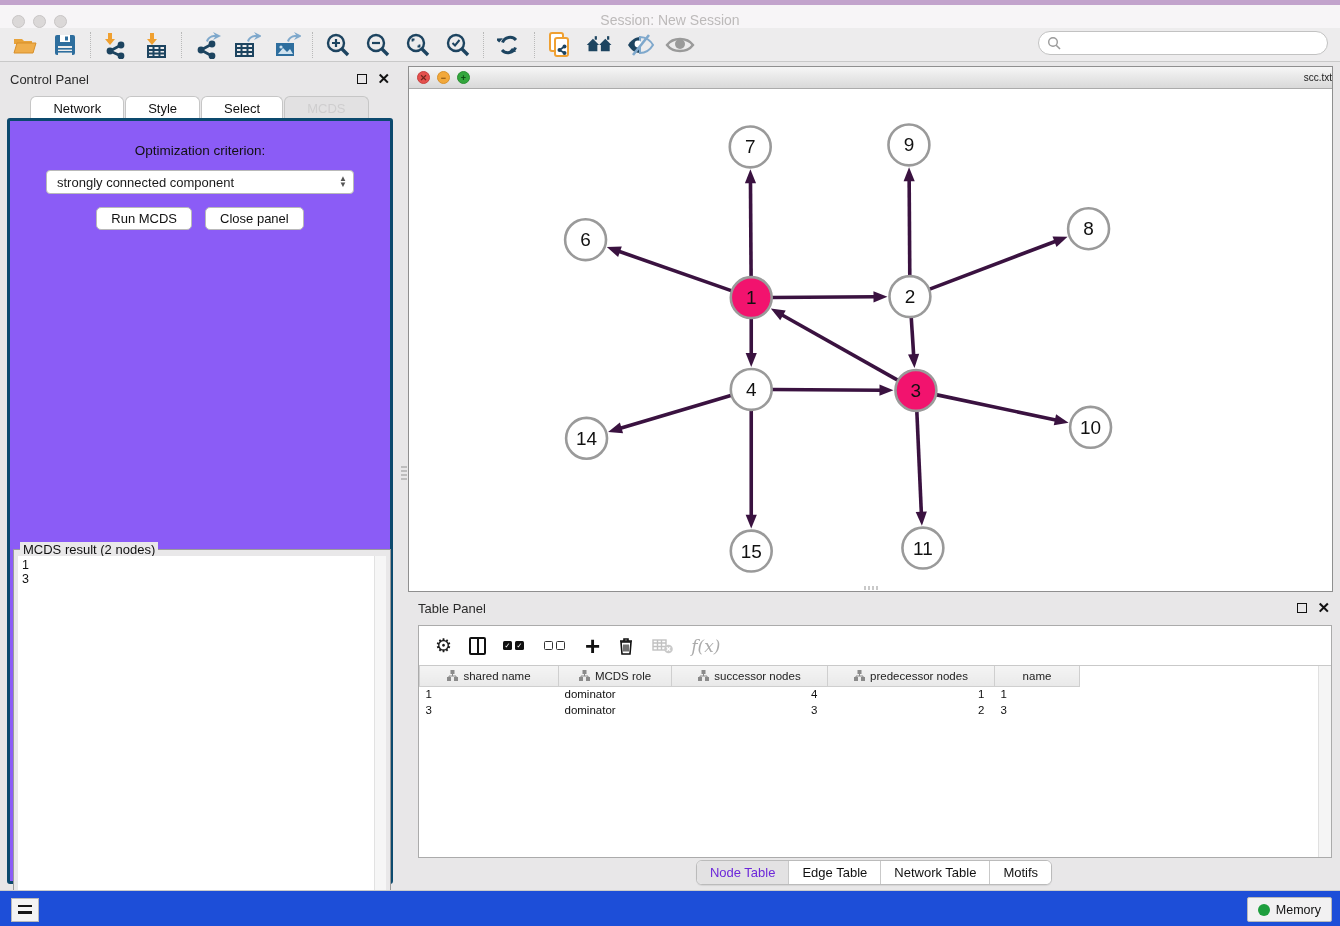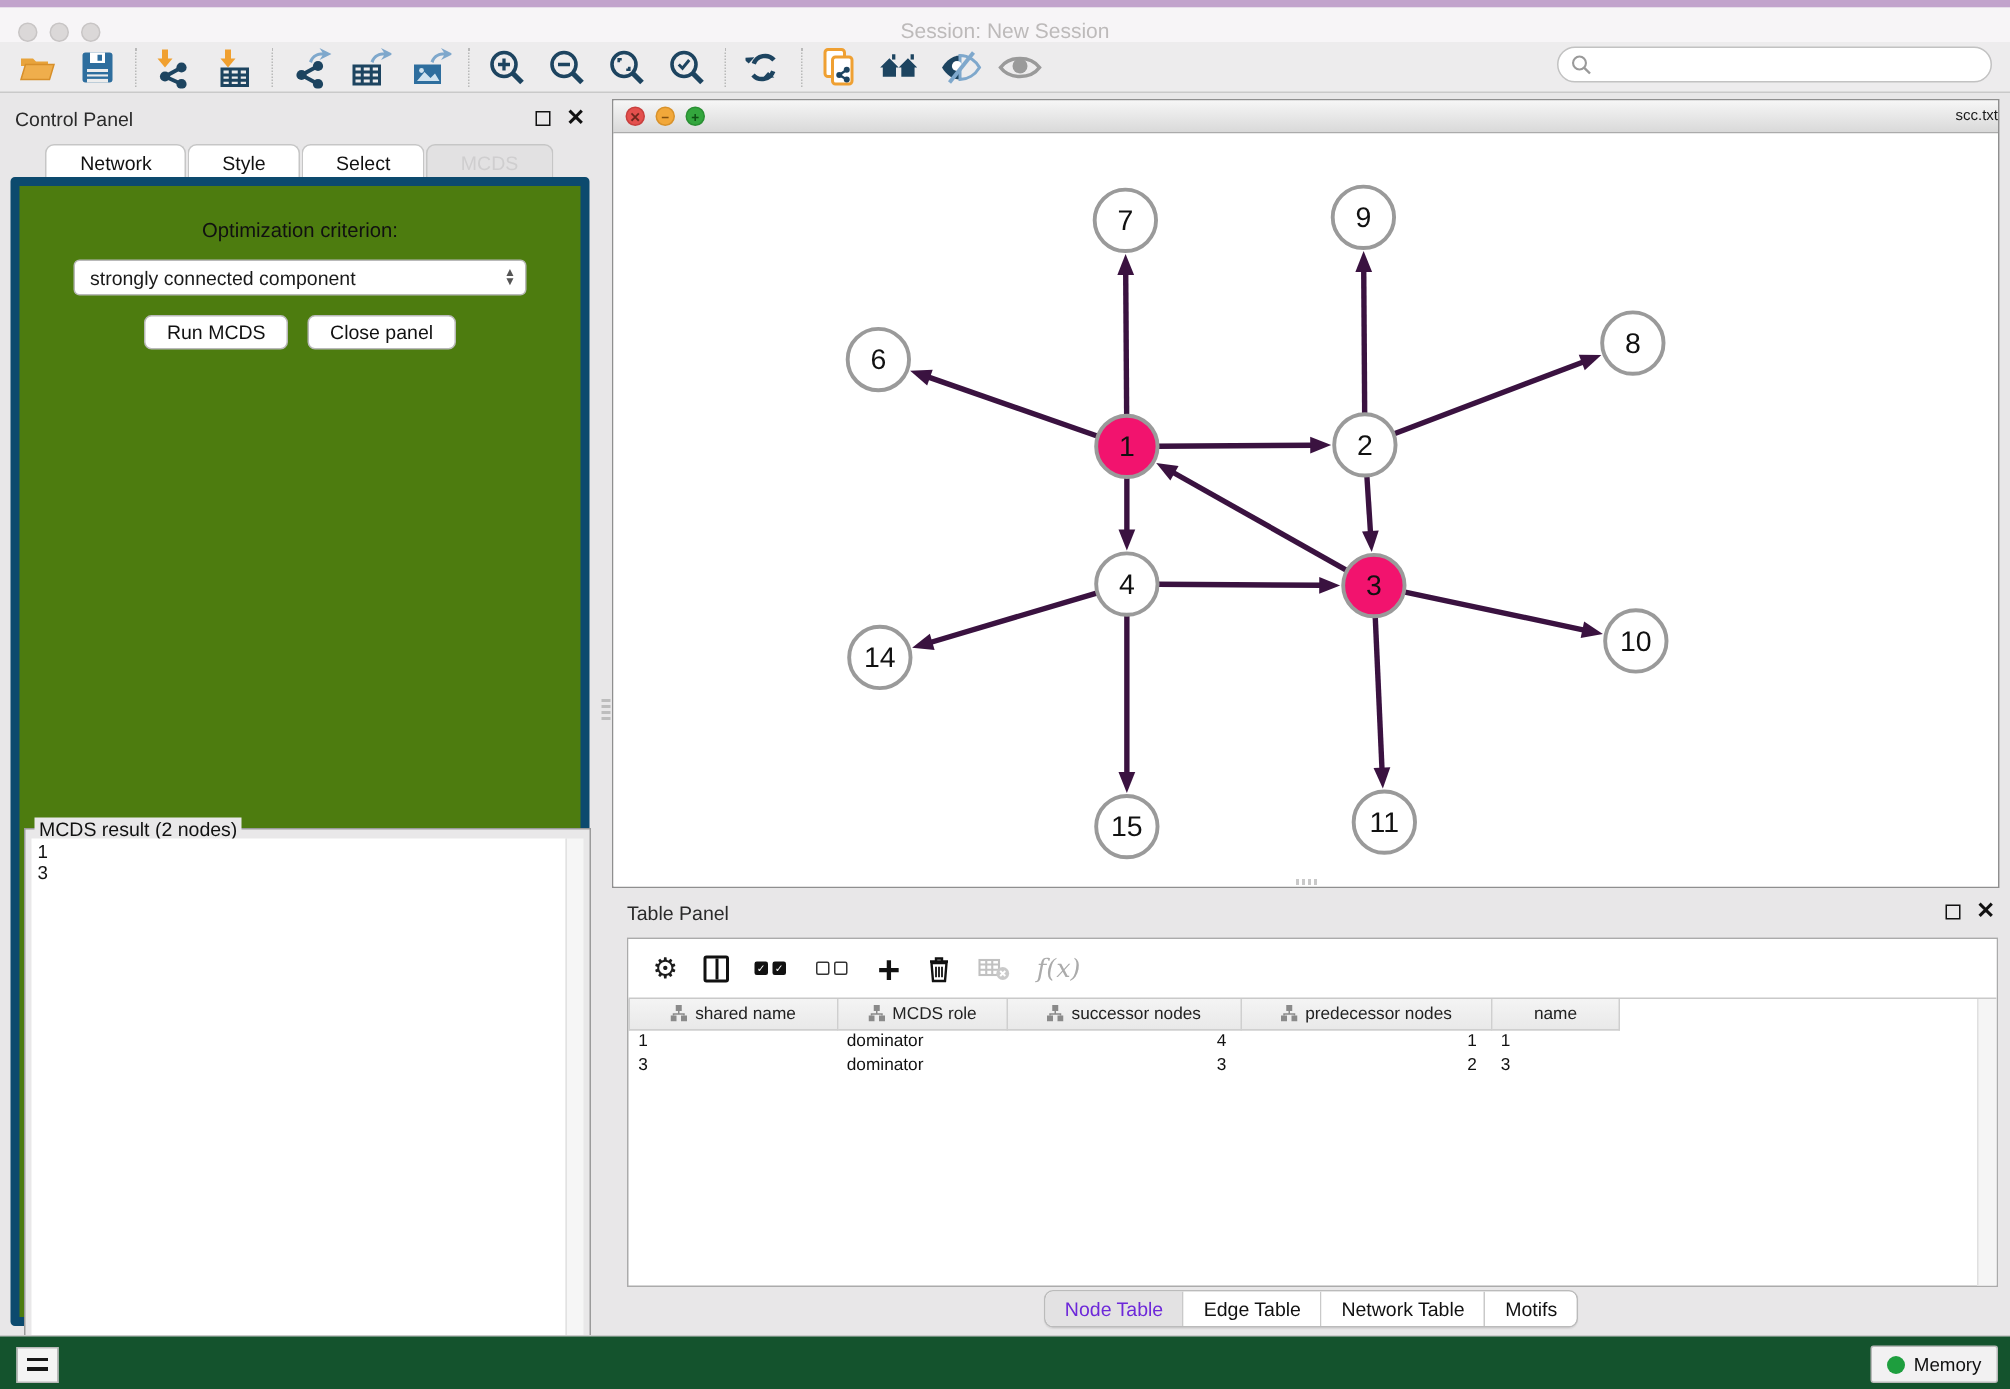--- a/index.html
+++ b/index.html
@@ -22,21 +22,21 @@
   
   .control-panel { position:absolute; left:0; top:66px; width:400px; height:824px; background:#E8E7E8; }
   .panel-head { height:26px; display:flex; align-items:center; padding:0 10px; }
   .panel-title { font-size:13px; color:#2a2a2a; }
   .panel-head-icons { margin-left:auto; display:flex; align-items:center; gap:10px; }
   .float-ico { width:10px; height:10px; border:1.6px solid #111; display:inline-block; }
   .close-ico { font-size:15px; font-weight:bold; color:#111; line-height:10px; }
   .cp-tabs { position:absolute; left:0; top:30px; width:100%; display:flex; justify-content:center; gap:0; }
   .tab { border:1px solid #C6C6C6; border-bottom:none; border-radius:6px 6px 0 0; background:#fff; padding:4px 22px 5px; font-size:13px; color:#111; margin-right:1px; }
   .tab.sel { background:#E2E1E2; color:#CFCECF; }
-  .cp-content { position:absolute; left:7px; top:52px; width:386px; height:766px; background:#4d7c0f; border:6px solid #0c4a6e; border-radius:3px; }
+  .cp-content { position:absolute; left:7px; top:52px; width:386px; height:766px; background:#8b5cf6; border:3px solid #0c4a6e; border-radius:3px; }
   .opt-label { text-align:center; margin-top:22px; font-size:13.5px; color:#111; }
   .combo { margin:12px 36px 0; height:24px; background:#fff; border:1px solid #B9B9B9; border-radius:4px; display:flex; align-items:center; padding:0 6px 0 10px; font-size:13px; }
   .combo .arrows { margin-left:auto; display:flex; flex-direction:column; line-height:6px; font-size:8px; color:#555; }
   .btn-row { display:flex; justify-content:center; gap:13px; margin-top:13px; }
   .pushbtn { background:#fff; border:1px solid #B9B9B9; border-radius:5px; padding:3px 14px; font-size:13px; color:#111; }
   .mcds-box { position:absolute; left:3px; top:428px; width:378px; height:382px; border:1px solid #9B9B9B; background:#E9E8E9; }
   .mcds-legend { position:absolute; top:-8px; left:6px; background:#E9E8E9; padding:0 3px; font-size:13px; color:#111; }
   .mcds-text { position:absolute; left:4px; top:6px; right:16px; bottom:4px; background:#fff; font-size:12.5px; padding:2px 4px; white-space:pre-line; color:#111; }
   .mcds-scroll { position:absolute; top:6px; right:4px; width:12px; bottom:4px; background:#F6F6F6; border-left:1px solid #E2E2E2; }
 
@@ -76,21 +76,21 @@
   .node-table td { height:16px; font-size:11.5px; padding:0 6px; color:#111; }
   .node-table td.num { text-align:right; padding-right:10px; }
   .tbl-scroll { position:absolute; top:40px; right:0; width:13px; bottom:0; background:#F5F5F5; border-left:1px solid #E0E0E0; }
   .tp-tabs { position:absolute; left:0; right:0; bottom:5px; display:flex; justify-content:center; }
   .seg { display:flex; border:1px solid #BBB; border-radius:6px; overflow:hidden; background:#fff; box-shadow:0 1px 1px rgba(0,0,0,.08); }
   .seg-tab { padding:4px 13px; font-size:13px; color:#111; border-right:1px solid #C9C9C9; background:#fff; }
   .seg-tab:last-child { border-right:none; }
   .seg-tab.sel { background:#E3E2E3; color:#6d28d9; }
 
   
-  .statusbar { position:absolute; left:0; top:890px; width:1340px; height:36px; background:#14532d; border-top:1px solid #CBCBCB; }
+  .statusbar { position:absolute; left:0; top:890px; width:1340px; height:36px; background:#1d4ed8; border-top:1px solid #CBCBCB; }
   .list-btn { position:absolute; left:11px; top:7px; width:28px; height:24px; background:#F4F4F4; border:1px solid #B9B9B9; display:flex; align-items:center; justify-content:center; }
   .list-ico { width:14px; height:11px; background:repeating-linear-gradient(#161616 0 2.4px, transparent 2.4px 6.4px); position:relative; }
   .memory-btn { position:absolute; right:8px; top:6px; height:25px; background:#F2F1F2; border:1px solid #B9B9B9; border-radius:2px; display:flex; align-items:center; gap:6px; padding:0 10px; font-size:12.5px; color:#111; }
   .mem-dot { width:12px; height:12px; border-radius:50%; background:#1E9E3E; }
 
   .sort-ico { display:inline-block; }
 </style>
 </head>
 <body>
 

